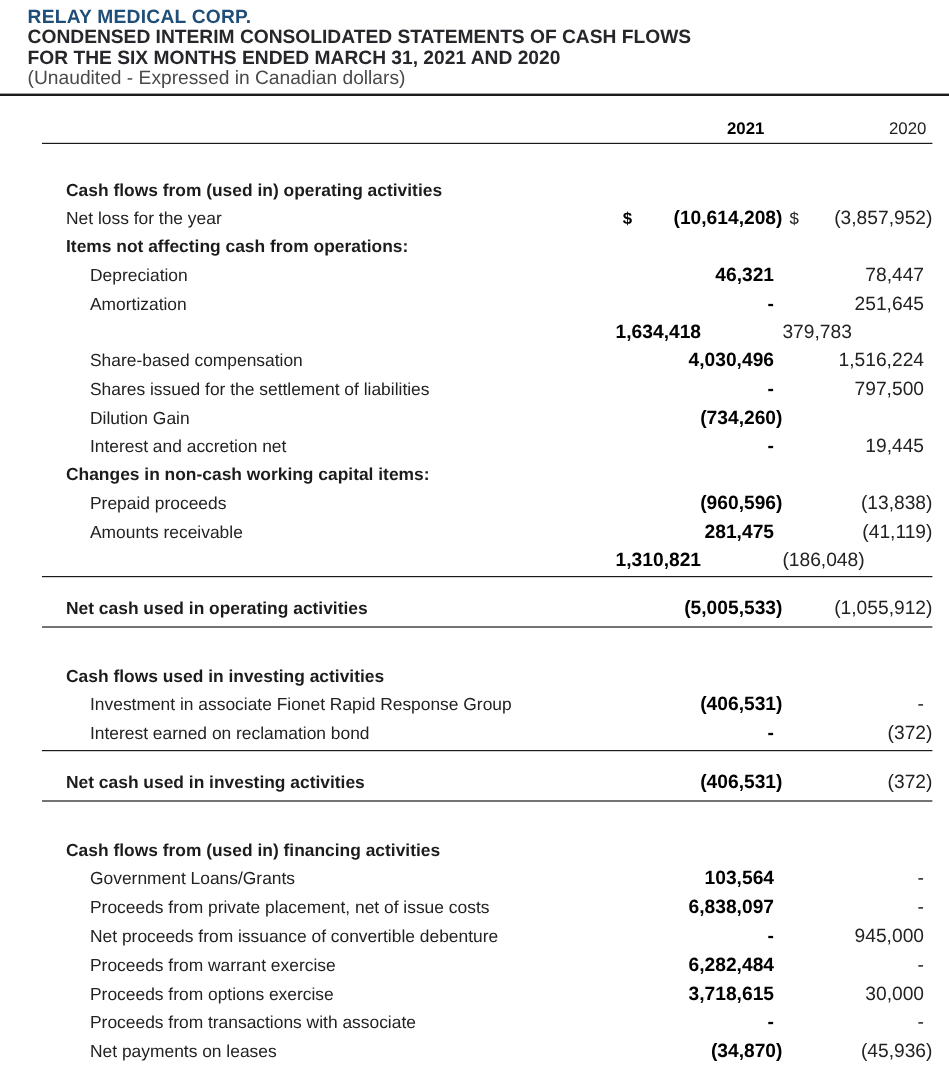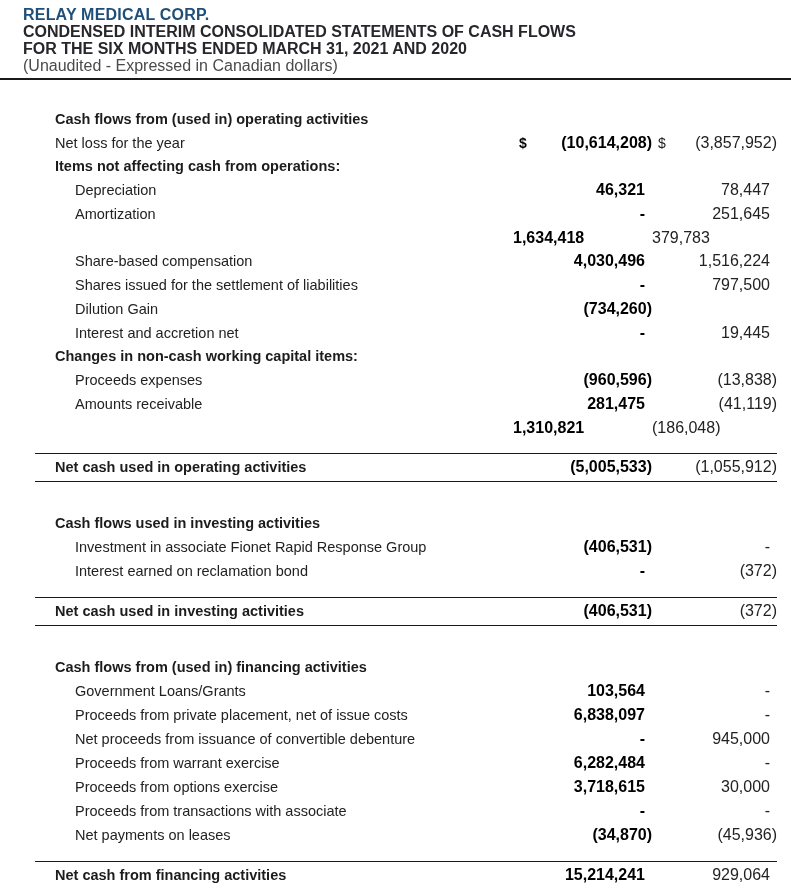--- a/index.html
+++ b/index.html
@@ -48,41 +48,48 @@
   .c1 { font-weight: 700; color: #000; }
   .c2 { font-weight: 400; color: #222; }
 
   .hdr { font-size: 14px; }
   .hdr-2021 { font-weight: 700; color: #000; padding-right: 15px; }
   .hdr-2020 { font-weight: 400; color: #222; padding-right: 5px; }
 
   .total {
     border-top: 1.5px solid #1a1a1a;
     border-bottom: 1.5px solid #1a1a1a;
-    padding: 1px 0 2px 0;
-    margin-top: 14px;
+    padding: 15px 0 2px 0;
+    margin-top: 1px;
   }
 
   .spacer { height: 30px; }
 </style>
 </head>
 <body>
 
 <div class="page">
 
   <div class="doc-header">
     <div class="company">RELAY MEDICAL CORP.</div>
     <div class="title-line">CONDENSED INTERIM CONSOLIDATED STATEMENTS OF CASH FLOWS</div>
     <div class="title-line">FOR THE SIX MONTHS ENDED MARCH 31, 2021 AND 2020</div>
     <div class="subtitle">(Unaudited - Expressed in Canadian dollars)</div>
   </div>
 
   <hr class="header-rule">
 
   <div class="statement">
+    <div class="col-header-row">
+      <span class="label"></span>
+      <span class="curr"></span>
+      <span class="val hdr hdr-2021">2021</span>
+      <span class="curr"></span>
+      <span class="val hdr hdr-2020">2020</span>
+    </div>
     <div class="rows" id="rows">
         <div class="row section">
           <span class="label">Cash flows from (used in) operating activities</span>
           <span class="curr c1"></span>
           <span class="val v1"></span>
           <span class="curr c2"></span>
           <span class="val v2"></span>
         </div>
         <div class="row item">
           <span class="label">Net loss for the year</span>
@@ -147,21 +154,21 @@
           <span class="val v2 pad">19,445</span>
         </div>
         <div class="row section">
           <span class="label">Changes in non-cash working capital items:</span>
           <span class="curr c1"></span>
           <span class="val v1"></span>
           <span class="curr c2"></span>
           <span class="val v2"></span>
         </div>
         <div class="row item ind">
-          <span class="label">Proceeds expenses</span>
+          <span class="label">Prepaid proceeds</span>
           <span class="curr c1"></span>
           <span class="val v1">(960,596)</span>
           <span class="curr c2"></span>
           <span class="val v2">(13,838)</span>
         </div>
         <div class="row item ind">
           <span class="label">Amounts receivable</span>
           <span class="curr c1"></span>
           <span class="val v1 pad">281,475</span>
           <span class="curr c2"></span>

